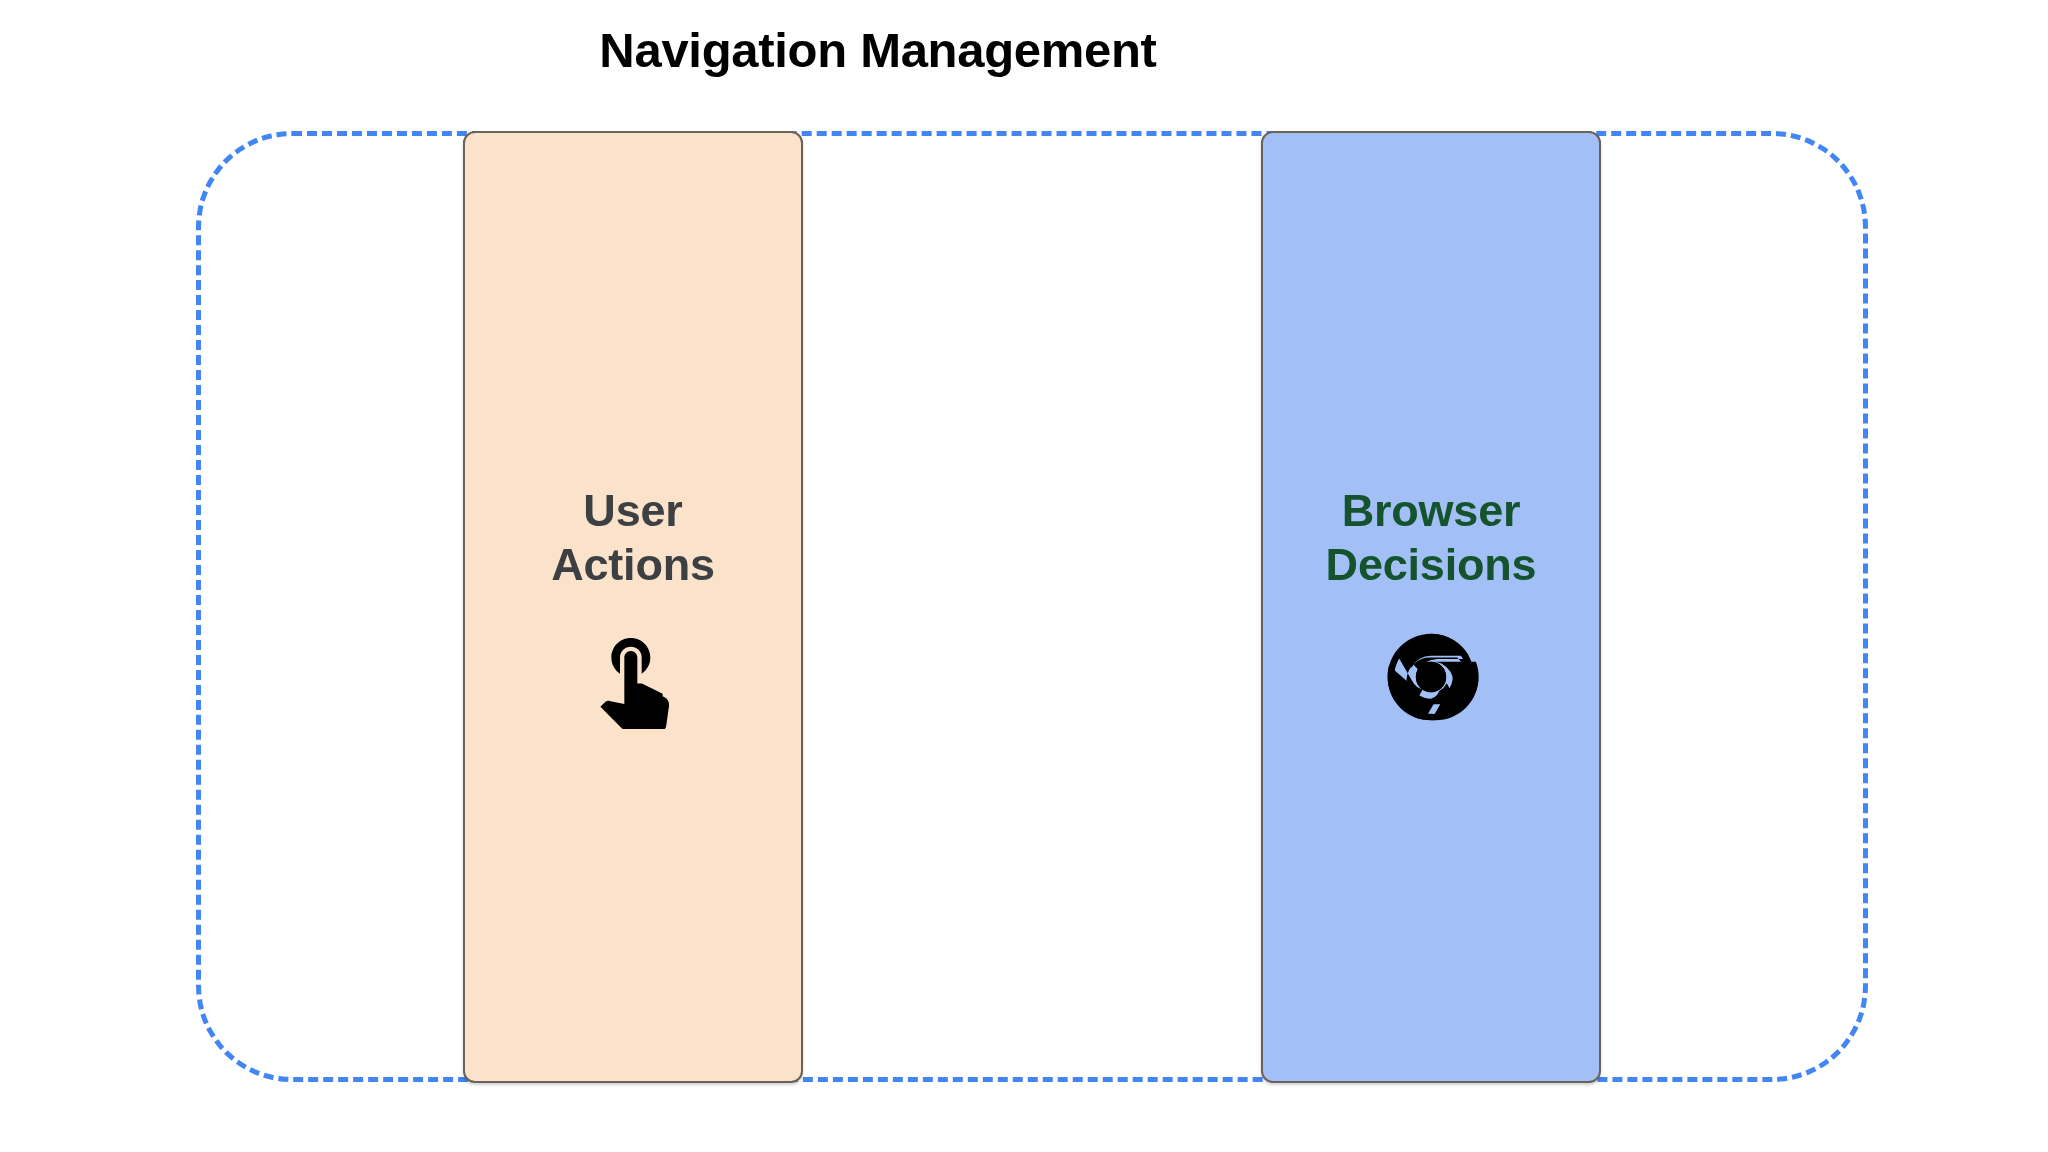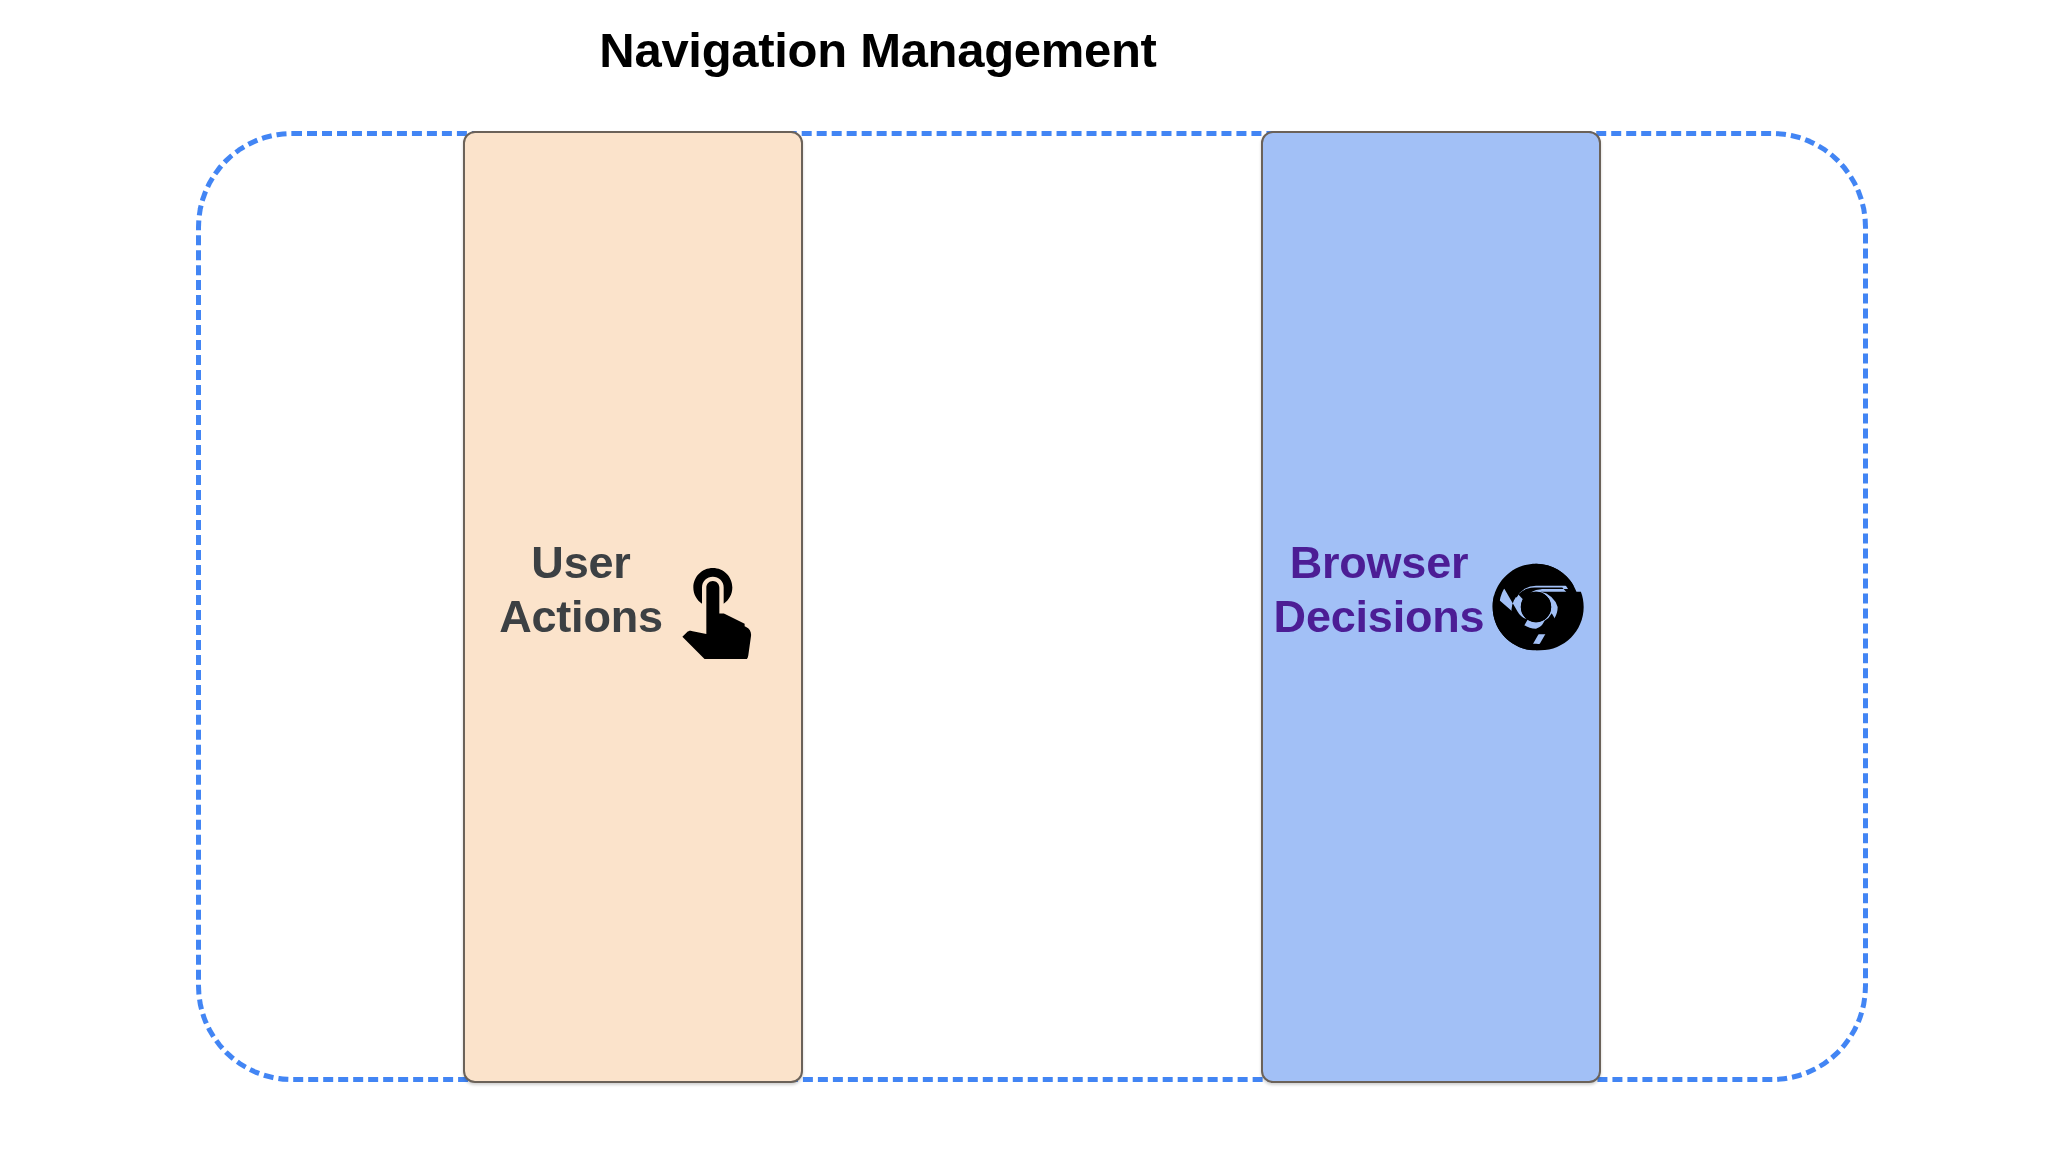--- a/index.html
+++ b/index.html
@@ -55,21 +55,21 @@
     padding: 0 38px;
   }
 
   .card {
     width: 340px;
     height: 952px;
     border-radius: 12px;
     border: 2px solid #6b6259;
     box-sizing: border-box;
     display: flex;
-    flex-direction: row;
+    flex-direction: column;
     align-items: center;
     justify-content: center;
     box-shadow: 0 2px 3px rgba(0,0,0,0.18);
     position: relative;
   }
 
   .card-label {
     font-size: 45px;
     font-weight: 700;
     color: #3c4043;
@@ -106,21 +106,21 @@
     <div class="card-label" style="color: rgb(60, 64, 67);">User
 Actions</div>
     <div class="card-icon">
       <svg viewBox="0 0 24 24" xmlns="http://www.w3.org/2000/svg">
         <path fill="#000000" d="M9 11.24V7.5a2.5 2.5 0 0 1 5 0v3.74c1.21-.81 2-2.18 2-3.74C16 5.01 13.99 3 11.5 3S7 5.01 7 7.5c0 1.56.79 2.93 2 3.74zm9.84 4.63l-4.54-2.26c-.17-.07-.35-.11-.54-.11H13v-6c0-.83-.67-1.5-1.5-1.5S10 6.67 10 7.5v10.74l-3.44-.72c-.37-.08-.76.04-1.03.31l-1.06 1.06 5.41 5.41c.37.37.88.59 1.41.59h6.41c1 0 1.84-.73 1.98-1.72l.63-4.46c.12-.83-.29-1.65-1.03-2.02l-.44-.22z"></path>
       </svg>
     </div>
   </div>
 
   <div class="card" style="background: rgb(162, 192, 246); border-color: rgb(107, 98, 89);">
-    <div class="card-label" style="color: #4c1d95;">Browser
+    <div class="card-label" style="color: #14532d;">Browser
 Decisions</div>
     <div class="card-icon">
       <svg viewBox="0 0 24 24" xmlns="http://www.w3.org/2000/svg">
         <path fill="#000000" d="M12 20.5c-.36 0-.71-.02-1.06-.07l3.04-5.26a3.98 3.98 0 0 0 1.65-1.73l2.71 4.7A8.47 8.47 0 0 1 12 20.5zM8.5 12a3.5 3.5 0 1 1 7 0 3.5 3.5 0 0 1-7 0zm-4.98 3.06A8.45 8.45 0 0 1 3.5 12c0-1.56.42-3.02 1.16-4.28l3.04 5.26a3.99 3.99 0 0 0 2.38 1.93l-2.71 4.7a8.53 8.53 0 0 1-3.85-4.55zM12 7.5h6.07A8.48 8.48 0 0 1 20.5 12a8.5 8.5 0 0 1-2.83 6.34l-.02-.03H12c-.2 0-.39-.02-.58-.05l.01-.02A4.49 4.49 0 0 1 12 7.5zM5.52 6.55A8.48 8.48 0 0 1 12 3.5c3.2 0 5.99 1.77 7.44 4.39l-.1-.02h-6.07l-.01.01a4.5 4.5 0 0 0-4.07 2.59L5.52 6.55zM12 2C6.48 2 2 6.48 2 12s4.48 10 10 10 10-4.48 10-10S17.52 2 12 2z"></path>
         <path fill="#000000" d="M12 8.5a3.5 3.5 0 1 0 0 7 3.5 3.5 0 0 0 0-7z"></path>
         <path fill="#000000" d="M4.66 7.72A9.96 9.96 0 0 1 12 2c3.73 0 6.98 2.04 8.7 5.07H12a4.99 4.99 0 0 0-4.46 2.75L4.66 7.72z"></path>
         <path fill="#000000" d="M2.3 9.35A9.96 9.96 0 0 0 2 12c0 5.02 3.7 9.18 8.52 9.89l4.33-7.5A4.98 4.98 0 0 1 12 17a5 5 0 0 1-4.72-3.35L2.3 9.35z"></path>
         <path fill="#000000" d="M21.42 8.5H13.1A5 5 0 0 1 17 12c0 .9-.24 1.75-.66 2.48l-4.33 7.5c.33.01.66.02.99.02 5.52 0 10-4.48 10-10 0-1.24-.23-2.43-.64-3.5z"></path>
       </svg>
     </div>

